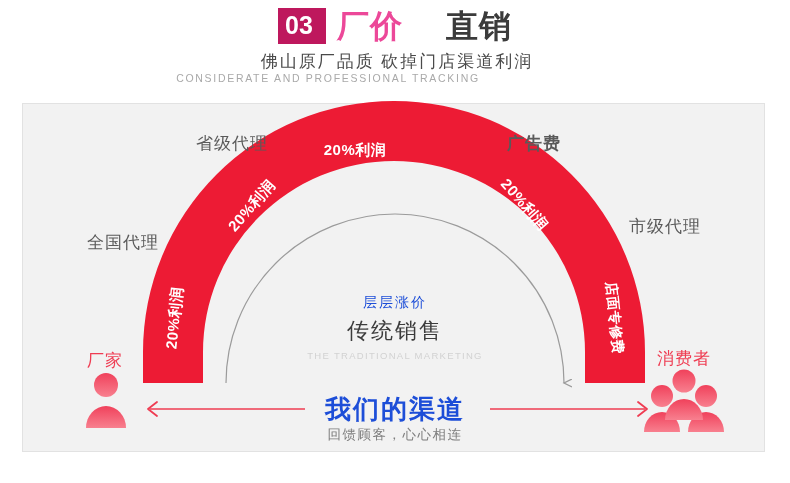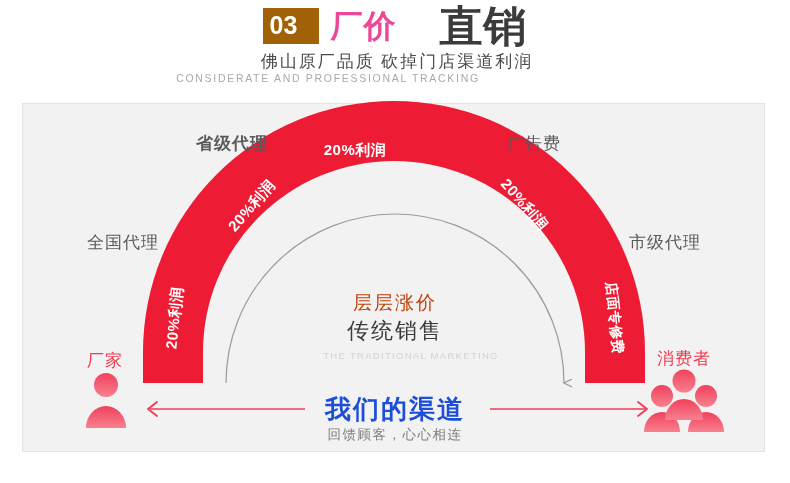--- a/index.html
+++ b/index.html
@@ -10,26 +10,26 @@
     overflow:hidden;
     position:relative;
   }
   #root{position:relative;width:790px;height:483px;}
 
   
   .header{position:absolute;left:0;top:0;width:790px;height:100px;text-align:center;}
   .title-row{position:absolute;left:0;top:7px;width:790px;height:38px;
     display:flex;align-items:center;justify-content:center;gap:11px;}
   .num-badge{
-    display:inline-block;background:#a16207;color:#ffffff;
+    display:inline-block;background:#be185d;color:#ffffff;
     font-size:25px;font-weight:bold;line-height:1;
-    padding:5px 22px 6px 7px;letter-spacing:0px;
+    padding:5px 13px 6px 7px;letter-spacing:0px;
   }
   .title-red{color:#ec4899;font-size:32px;font-weight:bold;letter-spacing:1px;line-height:1;}
-  .title-dark{color:#3b3b3b;font-size:43px;font-weight:bold;letter-spacing:1px;line-height:1;margin-left:32px;}
+  .title-dark{color:#3b3b3b;font-size:32px;font-weight:bold;letter-spacing:1px;line-height:1;margin-left:32px;}
   .subtitle-cn{position:absolute;left:2px;top:50px;width:790px;
     color:#4a4a4a;font-size:17px;letter-spacing:2px;}
   .subtitle-en{position:absolute;left:0;top:72px;width:656px;
     color:#a9a9a9;font-size:10.5px;letter-spacing:1.7px;}
 
   
   .panel{position:absolute;left:22px;top:103px;width:743px;height:349px;
     background:#f2f2f2;border:1px solid #e2e2e2;box-sizing:border-box;}
 
   
@@ -40,32 +40,32 @@
   .band-label{position:absolute;color:#ffffff;font-size:15px;font-weight:bold;
     white-space:nowrap;letter-spacing:0.5px;}
   .bl-top{left:355px;top:150px;transform:translate(-50%,-50%);}
   .bl-upleft{left:252px;top:206px;transform:translate(-50%,-50%) rotate(-49deg);}
   .bl-upright{left:524px;top:205px;transform:translate(-50%,-50%) rotate(49deg);}
   .bl-left{left:175px;top:318px;transform:translate(-50%,-50%) rotate(-84deg);}
   .bl-right{left:614px;top:318px;transform:translate(-50%,-50%) rotate(84deg);font-size:14px;}
 
   
   .out-label{position:absolute;color:#5a5a5a;font-size:17px;white-space:nowrap;letter-spacing:1px;}
-  .ol-spj{left:232px;top:143px;transform:translate(-50%,-50%);font-weight:bold;}
-  .ol-ggf{left:534px;top:143px;transform:translate(-50%,-50%);}
+  .ol-spj{left:232px;top:143px;transform:translate(-50%,-50%);}
+  .ol-ggf{left:534px;top:143px;transform:translate(-50%,-50%);font-weight:bold;}
   .ol-qgdl{left:123px;top:242px;transform:translate(-50%,-50%);}
-  .ol-sjdl{left:665px;top:242px;transform:translate(-50%,-50%);}
+  .ol-sjdl{left:665px;top:226px;transform:translate(-50%,-50%);}
 
   
   .c-small{position:absolute;left:395px;top:303px;transform:translate(-50%,-50%);
-    color:#c2410c;font-size:19px;letter-spacing:2px;white-space:nowrap;}
+    color:#1d4ed8;font-size:14px;letter-spacing:2px;white-space:nowrap;}
   .c-big{position:absolute;left:395px;top:331px;transform:translate(-50%,-50%);
     color:#3c3c3c;font-size:22px;font-weight:normal;letter-spacing:2px;white-space:nowrap;}
   .c-en{position:absolute;left:395px;top:355px;transform:translate(-50%,-50%);
-    color:#d2d2d2;font-size:9.5px;letter-spacing:1.3px;white-space:nowrap;margin-left:16px;}
+    color:#d2d2d2;font-size:9.5px;letter-spacing:1.3px;white-space:nowrap;}
 
   
   .end-label{position:absolute;color:#ef3c52;font-size:17px;letter-spacing:1px;white-space:nowrap;}
   .el-left{left:105px;top:360px;transform:translate(-50%,-50%);}
   .el-right{left:684px;top:358px;transform:translate(-50%,-50%);}
 
   
   .b-big{position:absolute;left:395px;top:409px;transform:translate(-50%,-50%);
     color:#1d4ed8;font-size:26px;font-weight:bold;letter-spacing:2px;white-space:nowrap;}
   .b-small{position:absolute;left:395px;top:435px;transform:translate(-50%,-50%);

